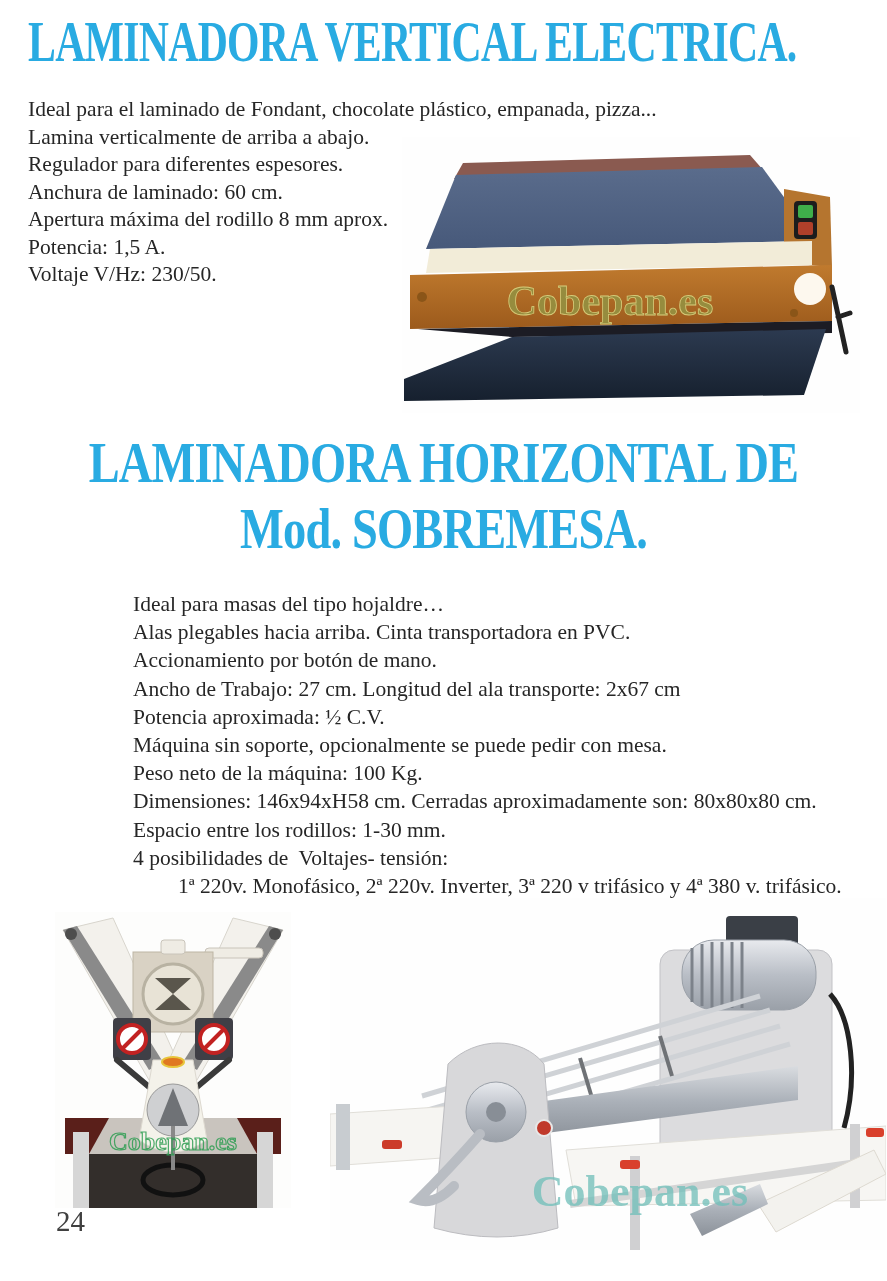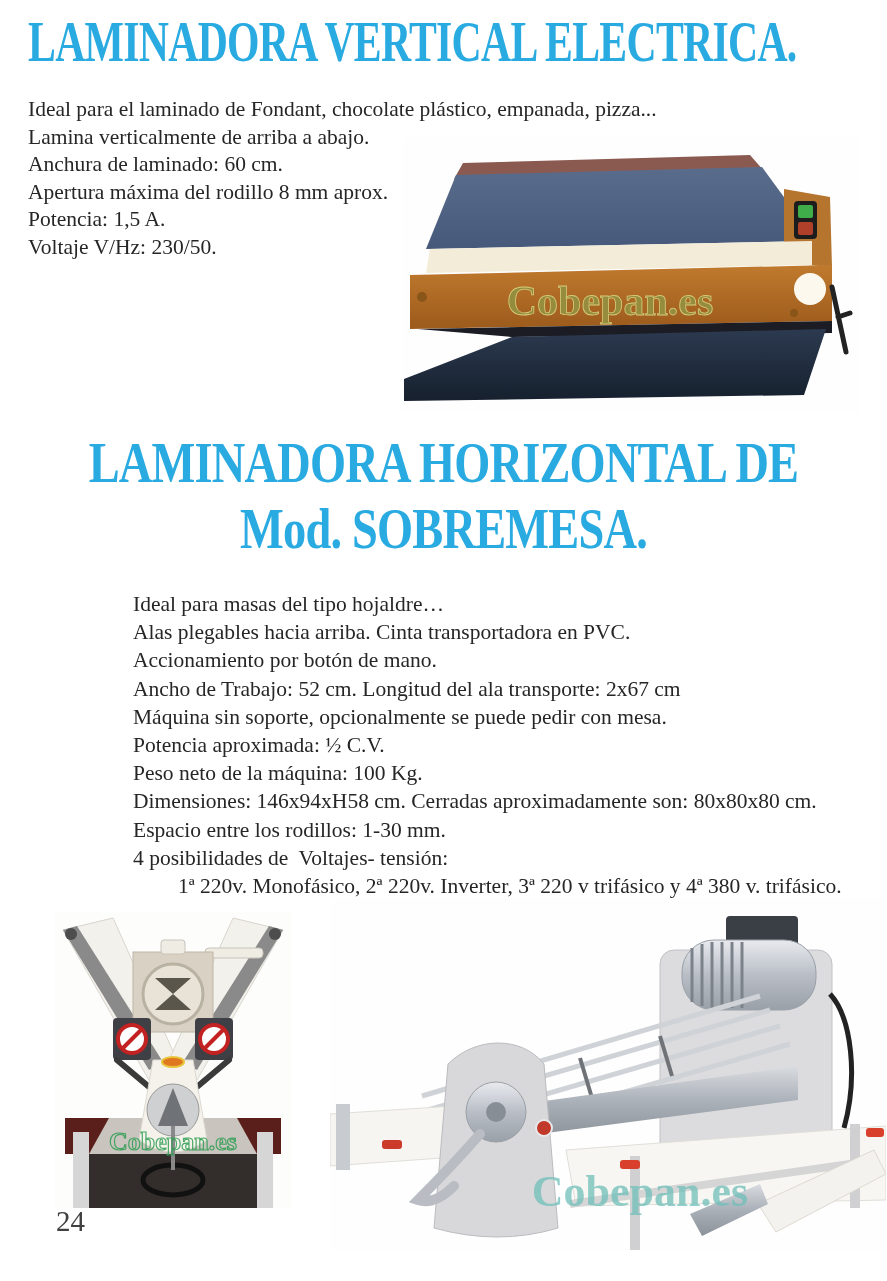--- a/index.html
+++ b/index.html
@@ -48,20 +48,21 @@
 </head>
 <body>
 
 <div class="page">
 
   <div class="title-main">LAMINADORA VERTICAL ELECTRICA.</div>
 
   <div class="specs specs1">
     <div class="spec-line">Ideal para el laminado de Fondant, chocolate plástico, empanada, pizza...</div>
     <div class="spec-line">Lamina verticalmente de arriba a abajo.</div>
+    <div class="spec-line">Regulador para diferentes espesores.</div>
     <div class="spec-line">Anchura de laminado: 60 cm.</div>
     <div class="spec-line">Apertura máxima del rodillo 8 mm aprox.</div>
     <div class="spec-line">Potencia: 1,5 A.</div>
     <div class="spec-line">Voltaje V/Hz: 230/50.</div>
   </div>
 
   <div class="photo" style="left:402px;top:137px;width:458px;height:276px;">
     <svg width="458" height="276" viewBox="0 0 458 276">
       <defs>
         <linearGradient id="slate" x1="0" y1="0" x2="0" y2="1">
@@ -107,23 +108,23 @@
 
   <div class="title-second">
     <div>LAMINADORA HORIZONTAL DE</div>
     <div>Mod. SOBREMESA.</div>
   </div>
 
   <div class="specs specs2">
     <div class="spec-line">Ideal para masas del tipo hojaldre…</div>
     <div class="spec-line">Alas plegables hacia arriba. Cinta transportadora en PVC.</div>
     <div class="spec-line">Accionamiento por botón de mano.</div>
-    <div class="spec-line">Ancho de Trabajo: 52 cm. Longitud del ala transporte: 2x67 cm</div>
+    <div class="spec-line">Ancho de Trabajo: 27 cm. Longitud del ala transporte: 2x67 cm</div>
+    <div class="spec-line">Potencia aproximada: ½ C.V.</div>
     <div class="spec-line">Máquina sin soporte, opcionalmente se puede pedir con mesa.</div>
-    <div class="spec-line">Potencia aproximada: ½ C.V.</div>
     <div class="spec-line">Peso neto de la máquina: 100 Kg.</div>
     <div class="spec-line">Dimensiones: 146x94xH58 cm. Cerradas aproximadamente son: 80x80x80 cm.</div>
     <div class="spec-line">Espacio entre los rodillos: 1-30 mm.</div>
     <div class="spec-line">4 posibilidades de  Voltajes- tensión:</div>
     <div class="spec-line indent">1ª 220v. Monofásico, 2ª 220v. Inverter, 3ª 220 v trifásico y 4ª 380 v. trifásico.</div>
   </div>
 
   <div class="photo" style="left:55px;top:912px;width:236px;height:296px;">
     <svg width="236" height="296" viewBox="0 0 236 296">
       <rect x="0" y="0" width="236" height="296" fill="#fdfdfc"></rect>

